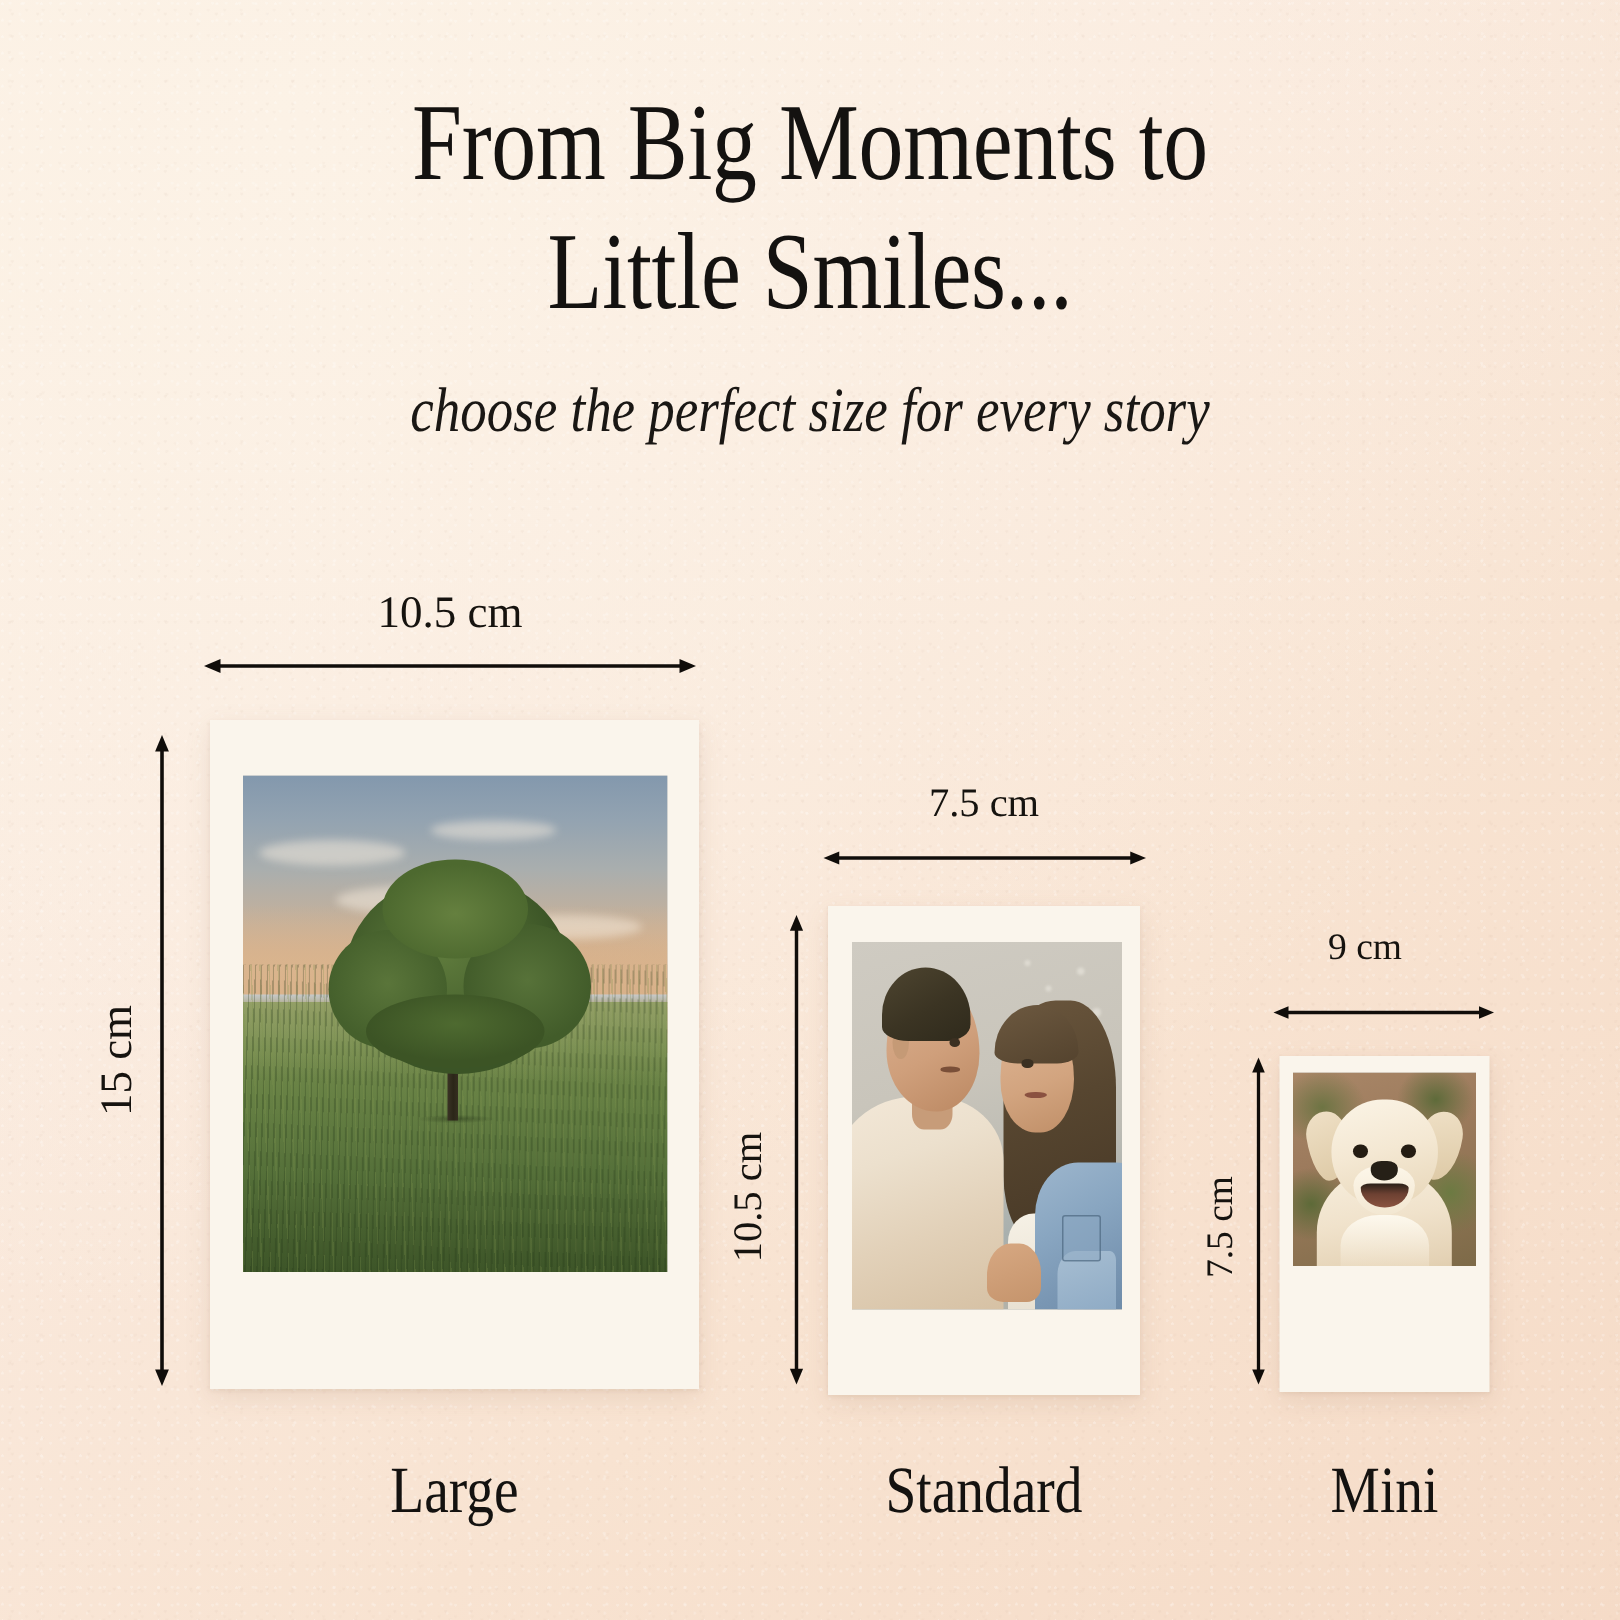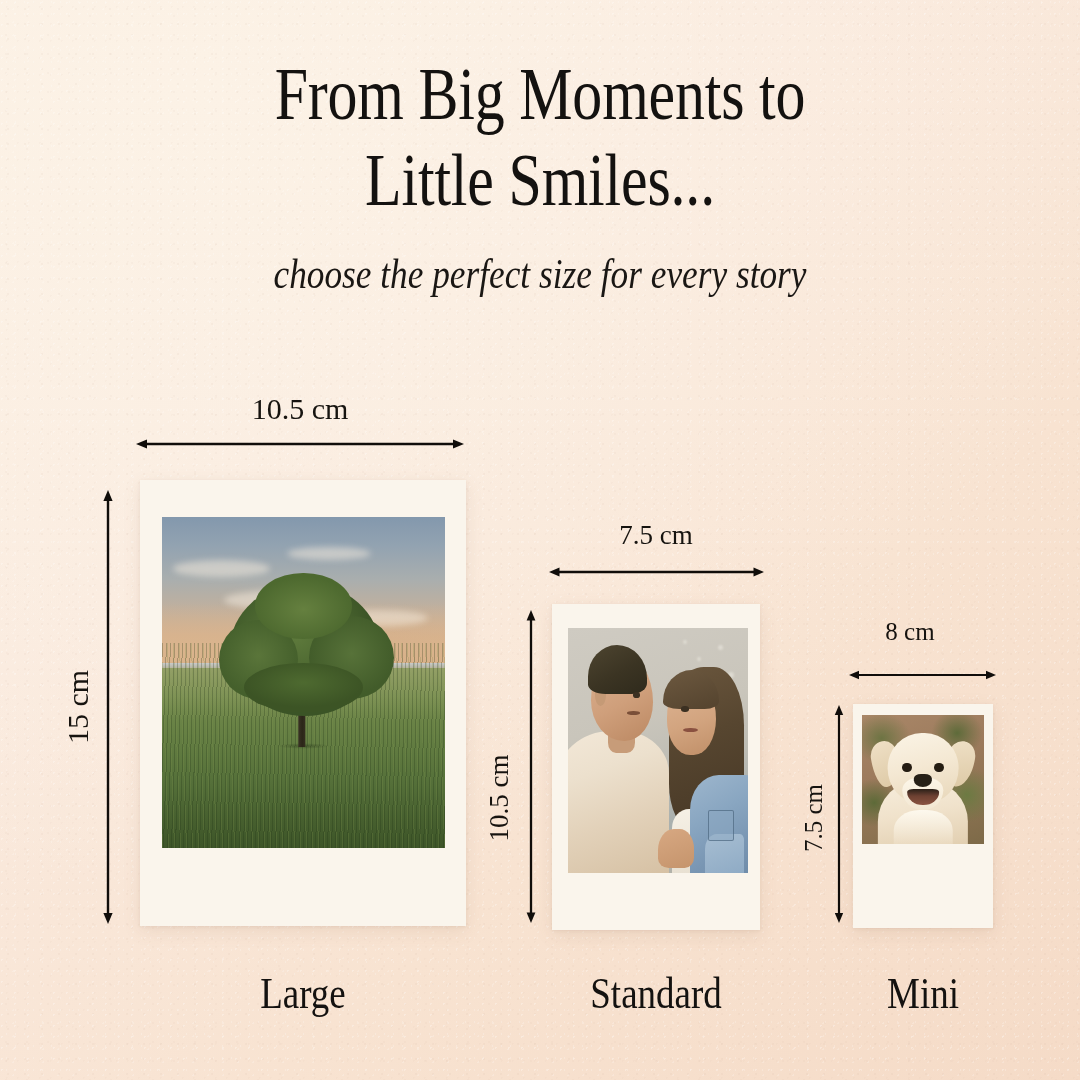--- a/index.html
+++ b/index.html
@@ -402,21 +402,21 @@
       <div class="cp-wom-head"></div>
       <div class="cp-wom-hair-front"></div>
       <div class="cp-feat" style="right:33%; top:32%; width:4%; height:2.2%;"></div>
       <div class="cp-feat" style="right:28%; top:41%; width:8%; height:1.6%; background:#8a5140;"></div>
       <div class="cp-wom-arm"></div>
     </div>
   </div>
 
   <div class="cap" style="left:656px; top:968px; font-size:44px;">Standard</div>
 
-  <div class="dim-label h" style="left:910px; top:618px; font-size:25px;">8 cm</div>
+  <div class="dim-label h" style="left:910px; top:618px; font-size:25px;">9 cm</div>
 
   <div class="arrow-h" style="left:849px; top:667px; width:147px; height:16px;">
     <svg width="147" height="16" viewBox="0 0 147 16">
       <line x1="6" y1="8" x2="141" y2="8" stroke="#100d0a" stroke-width="2.2"></line>
       <path d="M0 8 L10 3.8 L10 12.2 Z" fill="#100d0a"></path>
       <path d="M147 8 L137 3.8 L137 12.2 Z" fill="#100d0a"></path>
     </svg>
   </div>
 
   <div class="dim-label v" style="left:814px; top:818px; font-size:25px;">7.5 cm</div>

